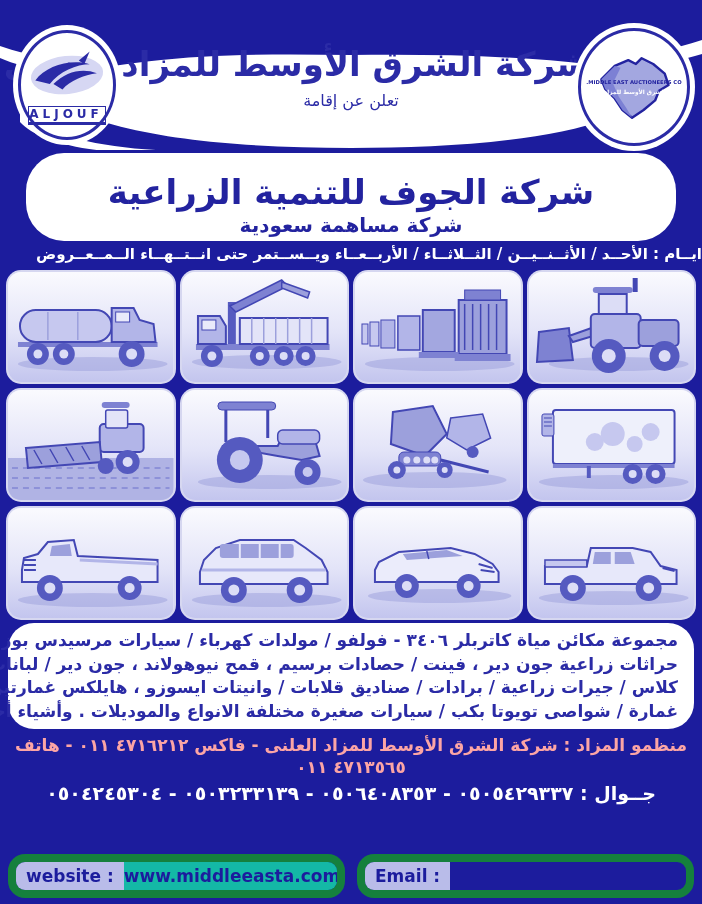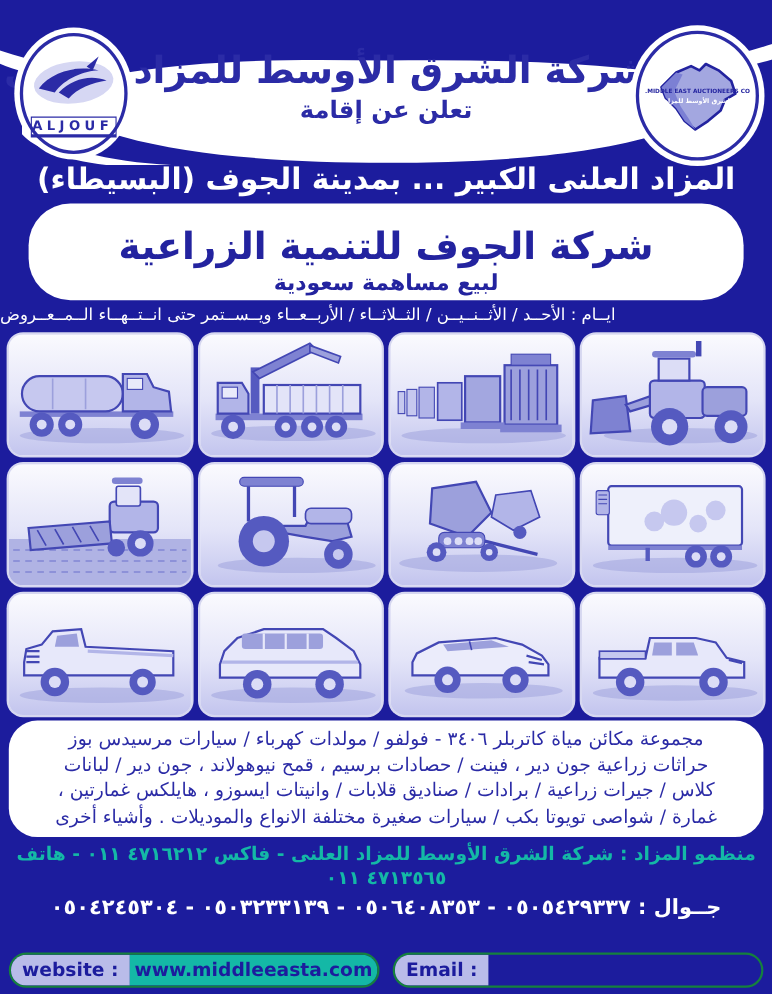--- a/index.html
+++ b/index.html
@@ -3,50 +3,50 @@
 <meta charset="utf-8">
 <style>
   html,body{margin:0;padding:0;background:#fff;}
   .page{position:relative;width:702px;height:904px;background:#1c1c9d;overflow:hidden;
         font-family:"DejaVu Sans",sans-serif;direction:rtl;}
   
   .masthead{position:relative;height:148px;}
   .ribbon{position:absolute;inset:0;width:702px;height:150px;}
   .masthead-text{position:absolute;left:112px;right:112px;top:42px;text-align:center;color:#2b2ba6;}
   .m-title{font-size:34px;font-weight:bold;line-height:44px;white-space:nowrap;}
-  .m-sub{font-size:22px;font-weight:bold;line-height:30px;}
+  .m-sub{font-size:16px;font-weight:normal;line-height:30px;}
   .logo{position:absolute;background:#fff;border:3px solid #2b2ba6;border-radius:50%;
         box-shadow:0 0 0 5px #fff;display:flex;flex-direction:column;align-items:center;justify-content:center;}
   .logo-left{left:18px;top:30px;width:92px;height:104px;}
   .logo-right{right:12px;top:28px;width:106px;height:112px;}
   .aljouf-word{direction:ltr;border:1.5px solid #2b2ba6;border-bottom-width:3px;color:#2b2ba6;
         font-size:12px;font-weight:bold;letter-spacing:4px;padding:0 2px 1px 0;margin-top:2px;}
   
   .intro1,.intro2{color:#fff;font-weight:bold;font-size:27px;line-height:32px;text-align:center;}
   
   .company-banner{margin:5px 26px 4px;background:#fff;border-radius:38px;text-align:center;
         color:#23239f;padding:18px 14px 4px;}
   .cb-name{font-size:34px;font-weight:bold;line-height:42px;}
   .cb-sub{font-size:20px;font-weight:bold;line-height:24px;}
   
-  .sched{color:#fff;font-weight:normal;font-size:15px;line-height:19px;text-align:left;}
+  .sched{color:#fff;font-weight:bold;font-size:15px;line-height:19px;text-align:right;}
   
   .photo-grid{display:grid;grid-template-columns:repeat(4,1fr);gap:8px;margin:8px 8px 5px;}
   .photo{height:110px;border-radius:13px;overflow:hidden;background:#e9eafa;
         box-shadow:0 0 0 2px rgba(235,236,250,.9);margin:0;}
   .photo svg{display:block;width:100%;height:100%;}
   
   .desc-box{margin:2px 8px;background:#fff;border-radius:26px;padding:6px 16px;
-        color:#2b2ba6;font-weight:normal;font-size:17px;}
+        color:#2b2ba6;font-weight:bold;font-size:17px;}
   .desc-line{line-height:23.5px;text-align:center;white-space:nowrap;}
   
-  .organizer{color:#14b8a6;font-weight:bold;font-size:17px;line-height:22px;text-align:center;margin-top:5px;}
+  .organizer{color:#fca5a5;font-weight:bold;font-size:17px;line-height:22px;text-align:center;margin-top:5px;}
   .mobiles{color:#fff;font-weight:bold;font-size:19px;line-height:24px;text-align:center;margin-top:3px;}
   .bottom-bar{position:absolute;left:8px;right:8px;bottom:6px;display:flex;gap:12px;direction:ltr;}
-  .pill{flex:1;display:flex;align-items:stretch;height:28px;border:2px solid #15803d;border-radius:17px;
+  .pill{flex:1;display:flex;align-items:stretch;height:28px;border:8px solid #15803d;border-radius:17px;
         overflow:hidden;font-weight:bold;font-size:17px;color:#1c1c9d;}
   .pill-label{background:#b9bce9;display:flex;align-items:center;padding:0 10px;white-space:nowrap;}
   .pill-value{background:#14b8a6;flex:1;display:flex;align-items:center;justify-content:center;white-space:nowrap;}
 </style>
 </head>
 <body>
 
 <svg width="0" height="0" style="position:absolute">
   <defs>
     <linearGradient id="pg" x1="0" y1="0" x2="0" y2="1">
@@ -84,25 +84,24 @@
     <div class="logo logo-right">
       <svg viewBox="0 0 100 100" width="96" height="96">
         <path d="M16,42 L30,28 L44,22 L52,26 L58,20 L70,26 L82,36 L86,48 L76,54 L72,64 L60,74 L48,82 L38,74 L30,62 L20,52 Z" fill="#a3a7e0" stroke="#23239f" stroke-width="2.5" stroke-linejoin="round"></path>
         <path d="M16,42 L30,28 L36,30 L28,46 L34,60 L42,72 L48,82 L38,74 L30,62 L20,52 Z" fill="#7c80d4"></path>
         <text x="50" y="47" text-anchor="middle" font-size="5.5" font-weight="bold" fill="#23239f">MIDDLE EAST AUCTIONEERS CO.</text>
         <text x="50" y="57" text-anchor="middle" font-size="6" font-weight="bold" fill="#ffffff">شركة الشرق الأوسط للمزاد العلني</text>
       </svg>
     </div>
   </header>
 
-  <div class="intro1">المزاد العلنى الكبير ... بمدينة الجوف (البسيطاء)</div>
 
   <div class="company-banner">
     <div class="cb-name">شركة الجوف للتنمية الزراعية</div>
-    <div class="cb-sub">لبيع مساهمة سعودية</div>
+    <div class="cb-sub">شركة مساهمة سعودية</div>
   </div>
 
   <div class="sched">ايــام : الأحــد / الأثــنــيــن / الثــلاثــاء / الأربــعــاء ويــســتمر حتى انــتــهــاء الــمــعــروض</div>
 
   <div class="photo-grid">
 
     <figure class="photo">
       <svg viewBox="0 0 166 110" preserveAspectRatio="none">
         <rect width="166" height="110" fill="url(#pg)"></rect>
         <ellipse cx="90" cy="92" rx="70" ry="7" fill="#9ca0dc" opacity=".5"></ellipse>

